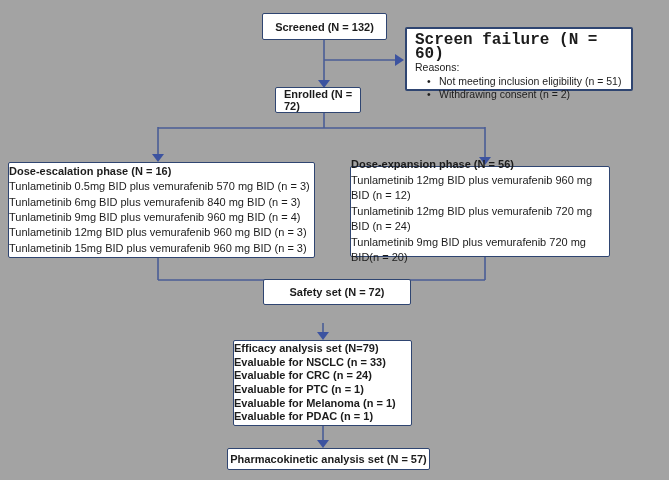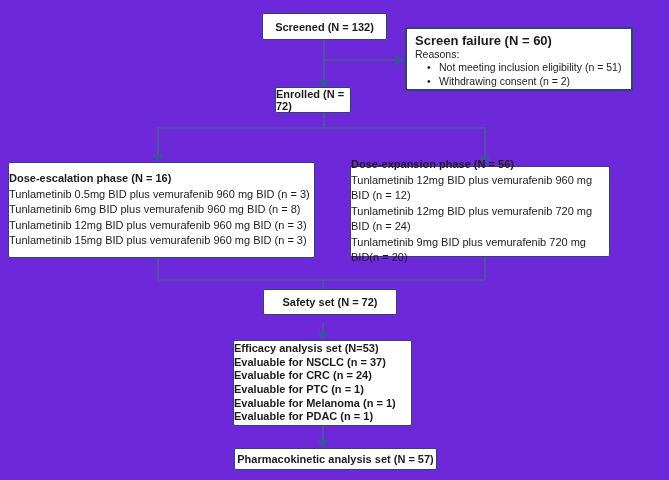--- a/index.html
+++ b/index.html
@@ -1,20 +1,20 @@
 <!DOCTYPE html>
 <html style="--box-border: #2f4571; --line: #4a5d96; --arrow: #3c53a0; --text: #1c1c1c; --background: #ffffff;"><head>
 <meta charset="utf-8">
 <style>
   html, body { margin: 0; padding: 0; background: #ffffff; }
   #canvas {
     position: relative;
     width: 669px;
     height: 480px;
-    background: #6d28d9;
+    background: #a3a3a3;
     font-family: "Liberation Sans", "DejaVu Sans", sans-serif;
     color: var(--text, #1c1c1c);
     overflow: hidden;
   }
   #connectors {
     position: absolute;
     left: 0; top: 0;
     width: 669px; height: 480px;
   }
   .flow-line {
@@ -58,21 +58,22 @@
   }
   #box-screen-failure {
     padding: 5px 8px;
     font-size: 10.5px;
     text-align: left;
     border-width: 2px;
     line-height: 13.5px;
   }
   #box-screen-failure .box-title {
     font-weight: bold;
-    font-size: 13px;
+    font-size: 16px;
+    font-family: Liberation Mono, monospace;
   }
   .bullet-row {
     display: flex;
     margin-left: 12px;
   }
   .bullet-glyph {
     width: 12px;
     flex: 0 0 12px;
   }
 </style>
@@ -119,49 +120,50 @@
     <div class="bullet-row">
       <span class="bullet-glyph">•</span>
       <span>Not meeting inclusion eligibility (n = 51)</span>
     </div>
     <div class="bullet-row">
       <span class="bullet-glyph">•</span>
       <span>Withdrawing consent (n = 2)</span>
     </div>
   </div>
 
-  <div class="box center-label" id="box-enrolled" style="left:275px; top:87px; width:76px; height:26px;">
+  <div class="box center-label" id="box-enrolled" style="left:275px; top:87px; width:86px; height:26px;padding-left:8px;">
     <span>Enrolled (N = 72)</span>
   </div>
 
   <div class="box multi" id="box-dose-escalation" style="left:8px; top:162px; width:307px; height:96px;">
     <div class="box-title">Dose-escalation phase (N = 16)</div>
-    <div>Tunlametinib 0.5mg BID plus vemurafenib 960 mg BID (n = 3)</div>
-    <div>Tunlametinib 6mg BID plus vemurafenib 960 mg BID (n = 8)</div>
+    <div>Tunlametinib 0.5mg BID plus vemurafenib 570 mg BID (n = 3)</div>
+    <div>Tunlametinib 6mg BID plus vemurafenib 840 mg BID (n = 3)</div>
+    <div>Tunlametinib 9mg BID plus vemurafenib 960 mg BID (n = 4)</div>
     <div>Tunlametinib 12mg BID plus vemurafenib 960 mg BID (n = 3)</div>
     <div>Tunlametinib 15mg BID plus vemurafenib 960 mg BID (n = 3)</div>
   </div>
 
   <div class="box multi" id="box-dose-expansion" style="left:350px; top:166px; width:260px; height:91px;">
     <div class="box-title">Dose-expansion phase (N = 56)</div>
     <div>Tunlametinib 12mg BID plus vemurafenib 960 mg BID (n = 12)</div>
     <div>Tunlametinib 12mg BID plus vemurafenib 720 mg BID (n = 24)</div>
     <div>Tunlametinib 9mg BID plus vemurafenib 720 mg BID(n = 20)</div>
   </div>
 
-  <div class="box center-label" id="box-safety" style="left:263px; top:289px; width:134px; height:26px;">
+  <div class="box center-label" id="box-safety" style="left:263px; top:279px; width:148px; height:26px;">
     <span>Safety set (N = 72)</span>
   </div>
 
   <div class="box multi" id="box-efficacy" style="left:233px; top:340px; width:179px; height:86px;">
-    <div>Efficacy analysis set (N=53)</div>
-    <div>Evaluable for NSCLC (n = 37)</div>
+    <div>Efficacy analysis set (N=79)</div>
+    <div>Evaluable for NSCLC (n = 33)</div>
     <div>Evaluable for CRC (n = 24)</div>
     <div>Evaluable for PTC (n = 1)</div>
     <div>Evaluable for Melanoma (n = 1)</div>
     <div>Evaluable for PDAC (n = 1)</div>
   </div>
 
-  <div class="box center-label" id="box-pharmacokinetic" style="left:234px; top:448px; width:203px; height:22px;">
+  <div class="box center-label" id="box-pharmacokinetic" style="left:227px; top:448px; width:203px; height:22px;">
     <span>Pharmacokinetic analysis set (N = 57)</span>
   </div>
 
 </div>
 
 </body></html>

